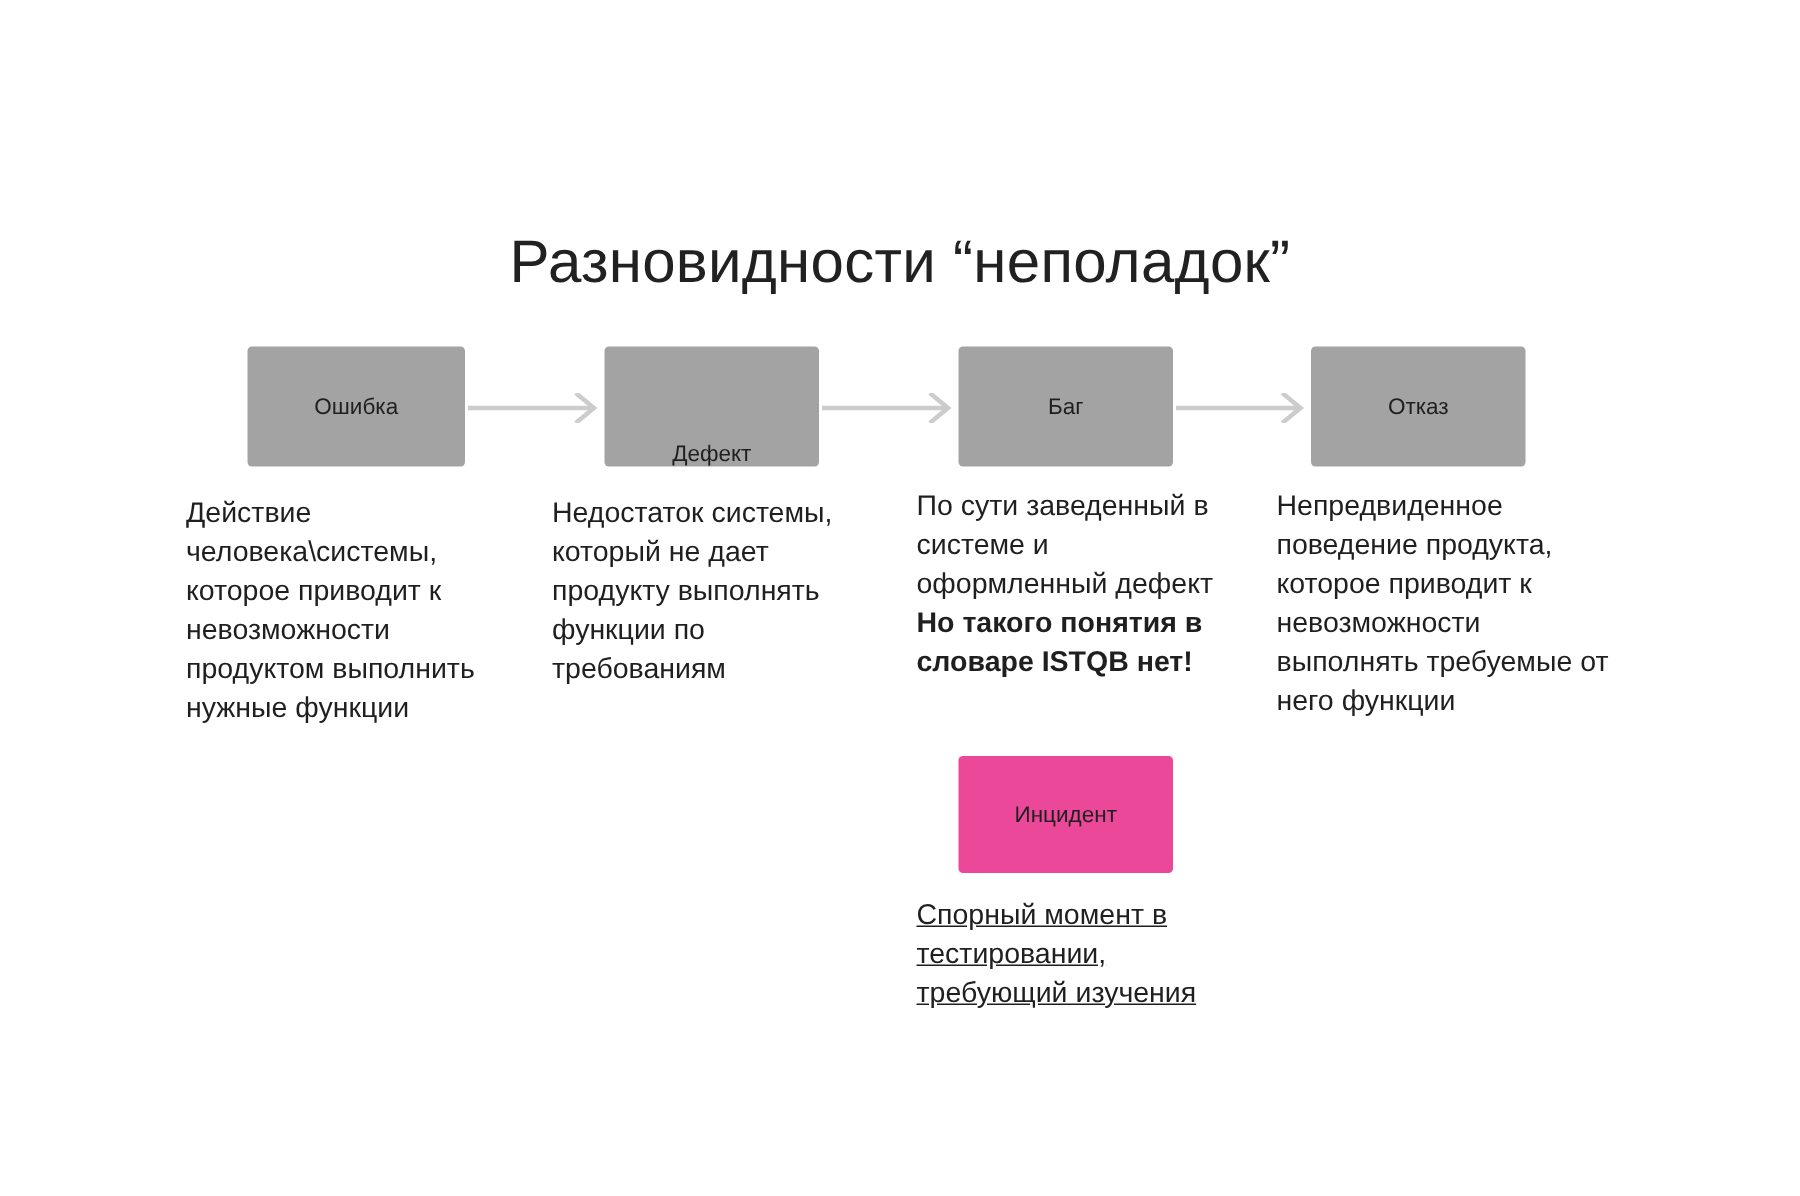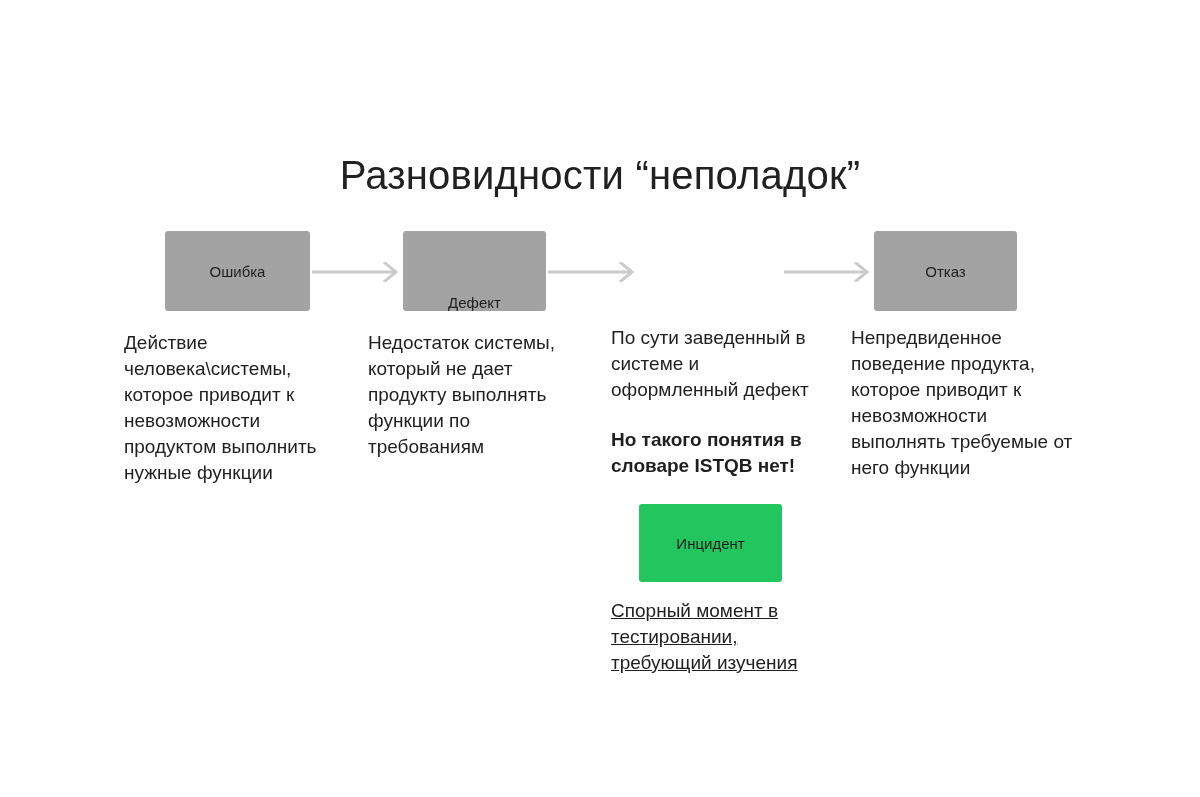--- a/index.html
+++ b/index.html
@@ -45,21 +45,21 @@
     display: flex;
     align-items: center;
     justify-content: center;
     border-radius: 3px;
     font-size: 15px;
     font-weight: 400;
     color: #1f1f1f;
     box-sizing: border-box;
   }
   .node-purple { background: #a3a3a3; }
-  .node-blue   { background: #22c55e; }
+  .node-blue   { background: #ec4899; }
 
   .node-err  { left: 165px; top: 231px; width: 145px; height: 80px; }
   .node-def  { left: 403px; top: 231px; width: 143px; height: 80px; align-items: flex-end; }
   .node-bug  { left: 639px; top: 231px; width: 143px; height: 80px; }
   .node-fail { left: 874px; top: 231px; width: 143px; height: 80px; }
   .node-inc  { left: 639px; top: 504px; width: 143px; height: 78px; }
 
   
   .arrow {
     position: absolute;
@@ -73,21 +73,21 @@
 
   
   .desc {
     position: absolute;
     font-size: 19px;
     line-height: 26px;
     color: #1f1f1f;
     font-weight: 400;
   }
   .desc p { margin: 0; }
-  .desc p + p { margin-top: 24px; }
+  .desc p + p { }
   .desc .bold { font-weight: 700; }
 
   .desc-err  { left: 124px; top: 330px; width: 228px; }
   .desc-def  { left: 368px; top: 330px; width: 216px; }
   .desc-bug  { left: 611px; top: 325px; width: 208px; }
   .desc-fail { left: 851px; top: 325px; width: 225px; }
   .desc-inc  { left: 611px; top: 598px; width: 216px; text-decoration: underline; }
 </style>
 </head>
 <body>
@@ -97,20 +97,23 @@
   <h1 class="slide-title">Разновидности “неполадок”</h1>
 
   <div class="node node-purple node-err">
     <span>Ошибка</span>
   </div>
 
   <div class="node node-purple node-def">
     <span>Дефект</span>
   </div>
 
+  <div class="node node-purple node-bug">
+    <span>Баг</span>
+  </div>
 
   <div class="node node-purple node-fail">
     <span>Отказ</span>
   </div>
 
   <div class="node node-blue node-inc">
     <span>Инцидент</span>
   </div>
 
   <div class="arrow arrow-1">

